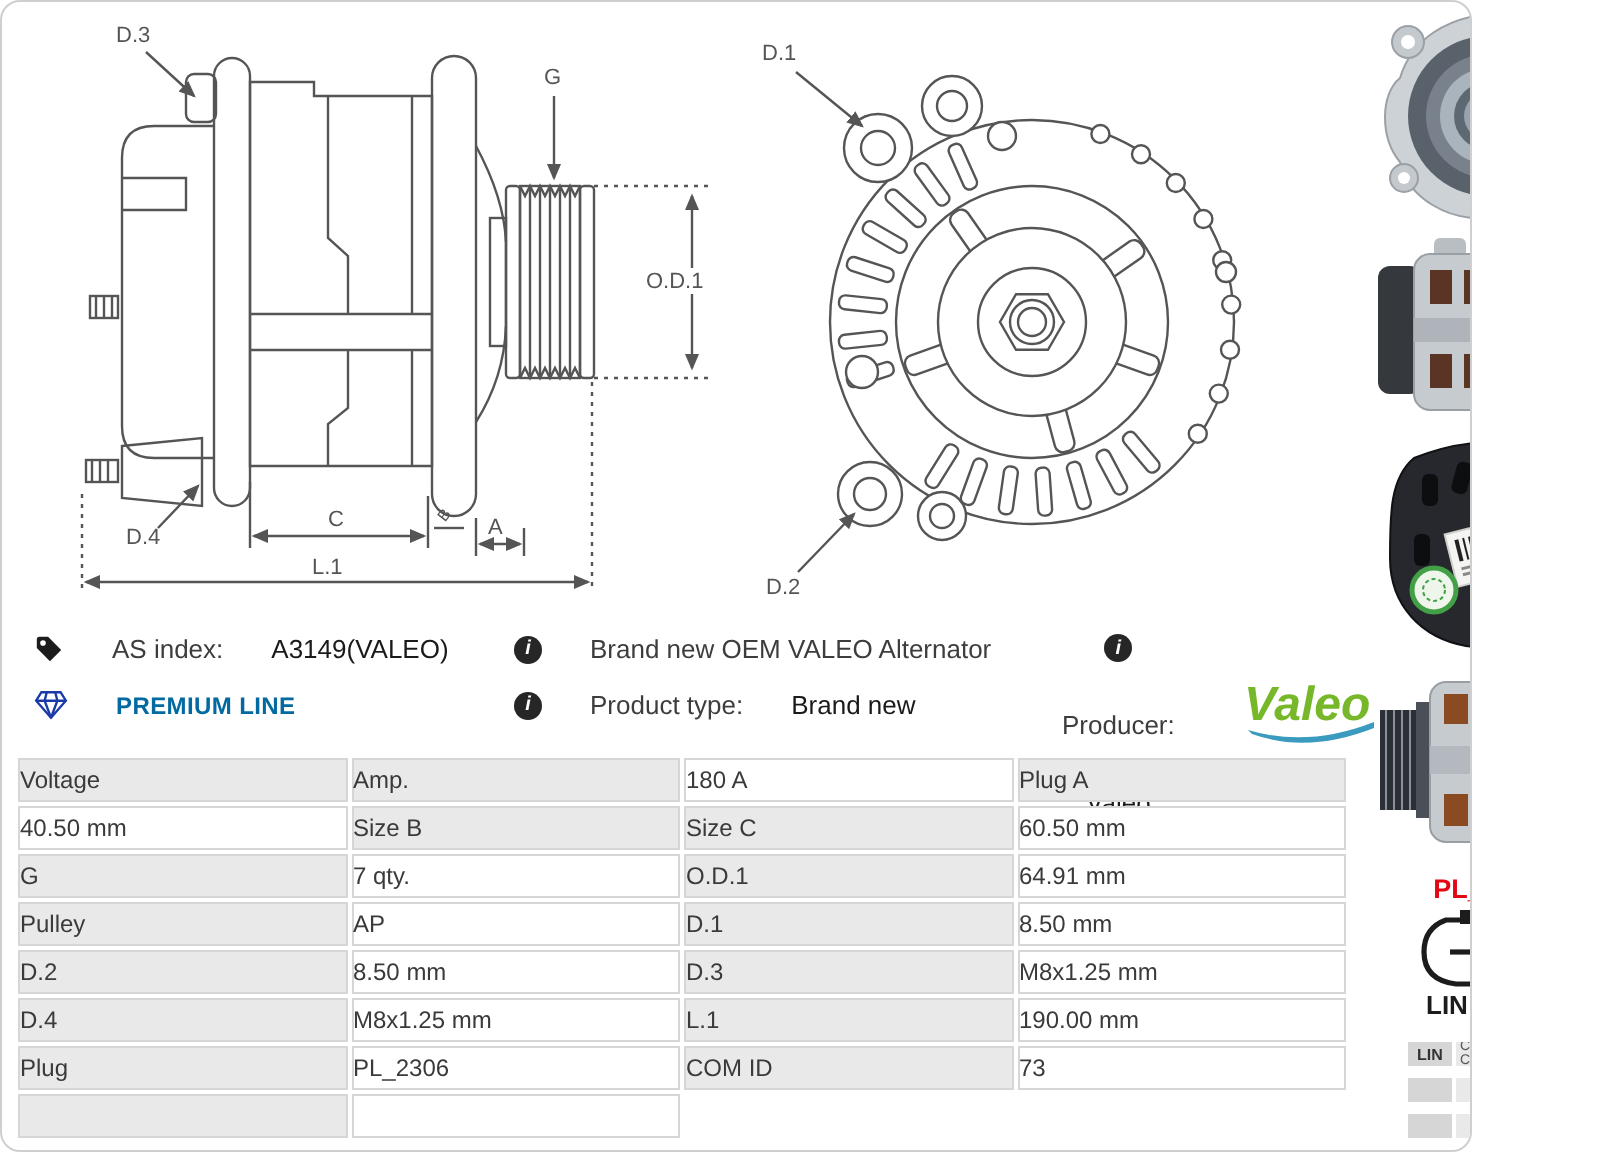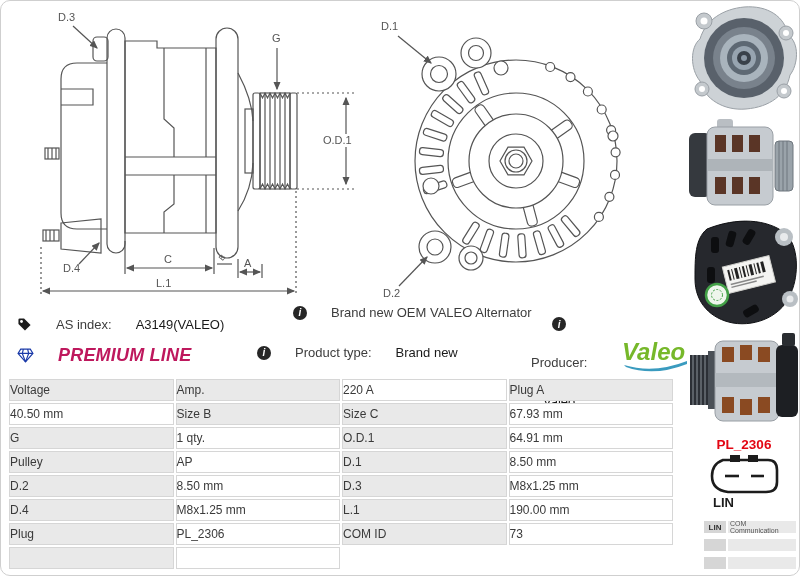--- a/index.html
+++ b/index.html
@@ -1,30 +1,30 @@
 <!DOCTYPE html>
 <html><head>
 <meta charset="utf-8">
 <style>
   html,body{margin:0;padding:0;background:#fff;}
-  .stage{position:relative;width:800px;height:576px;background:#fff;
+  .stage{position:relative;width:736px;height:576px;background:#fff;
          font-family:"Liberation Sans",sans-serif;box-sizing:border-box;
          border:1px solid #cfcfcf;border-radius:10px;overflow:hidden;}
   svg text{font-family:"Liberation Sans",sans-serif;}
   .dwg{position:absolute;}
   .dimtxt{fill:#555;font-size:11px;}
   .dimtxt.small{font-size:8px;}
   .ln{stroke:#555;stroke-width:1.2;fill:none;}
   .dot{stroke-dasharray:2 3;}
   .wh{fill:#fff;stroke:#555;stroke-width:1.2;}
   
   .inforow{position:absolute;display:flex;align-items:center;gap:24px;
            font-size:13px;color:#3d3d3d;white-space:nowrap;}
   .inforow .b{font-weight:normal;color:#1a1a1a;}
-  .premium{color:#be185d;font-weight:bold;font-size:18px;letter-spacing:.2px;font-style:italic;}
+  .premium{color:#0369a1;font-weight:bold;font-size:12px;letter-spacing:.2px;}
   .info-ic{width:14px;height:14px;min-width:14px;border-radius:50%;background:#262626;
            color:#fff;display:flex;align-items:center;justify-content:center;
            font-size:10px;font-weight:bold;font-style:italic;}
   .info-ic::after{content:"i";}
   
   .spec{position:absolute;left:8px;top:378px;width:664px;display:grid;
         grid-template-columns:1fr 1fr 1fr 1fr;gap:2px;}
   .cell{height:22px;line-height:20px;font-size:12px;color:#3a3a3a;text-align:left;
         padding-right:4px;border:1px solid #d6d6d6;box-sizing:border-box;background:#fff;}
   .lab{background:#e9e9e9;}
@@ -181,21 +181,21 @@
   <div class="inforow" style="left:16px;top:344px;">
     <svg width="17" height="15" viewBox="0 0 16 14">
       <g fill="none" stroke="#1a3aa8" stroke-width="1.1">
         <path d="M3.5,1 H12.5 L15,5 L8,13 L1,5 Z"></path>
         <path d="M1,5 H15 M6,1 L5,5 L8,13 M10,1 L11,5 L8,13"></path>
       </g>
     </svg>
     <span class="premium">PREMIUM LINE</span>
   </div>
 
-  <div class="inforow" style="left:256px;top:304px;margin-left:36px;">
+  <div class="inforow" style="left:256px;top:316px;">
     <span class="info-ic"></span>
     <span>Brand new OEM VALEO Alternator</span>
   </div>
 
   <div class="inforow" style="left:256px;top:344px;">
     <span class="info-ic"></span>
     <span>Product type:</span>
     <span class="b">Brand new</span>
   </div>
 
@@ -206,30 +206,30 @@
   </div>
 
   <svg class="logo" width="76" height="40" viewBox="0 0 76 40">
     <text x="6" y="25" font-size="24" font-weight="bold" font-style="italic" fill="#76b82a">Valeo</text>
     <path d="M8,30 Q38,39 71,26 L71,29 Q38,42 10,32 Z" fill="#3a9bbf"></path>
   </svg>
 
   <div class="spec">
     <div class="cell lab">Voltage</div>
     <div class="cell lab">Amp.</div>
-    <div class="cell">220 A</div>
+    <div class="cell">180 A</div>
 
     <div class="cell lab">Plug A</div>
     <div class="cell">40.50 mm</div>
     <div class="cell lab">Size B</div>
 
     <div class="cell lab">Size C</div>
-    <div class="cell">67.93 mm</div>
+    <div class="cell">60.50 mm</div>
     <div class="cell lab">G</div>
-    <div class="cell">1 qty.</div>
+    <div class="cell">7 qty.</div>
 
     <div class="cell lab">O.D.1</div>
     <div class="cell">64.91 mm</div>
     <div class="cell lab">Pulley</div>
     <div class="cell">AP</div>
 
     <div class="cell lab">D.1</div>
     <div class="cell">8.50 mm</div>
     <div class="cell lab">D.2</div>
     <div class="cell">8.50 mm</div>

